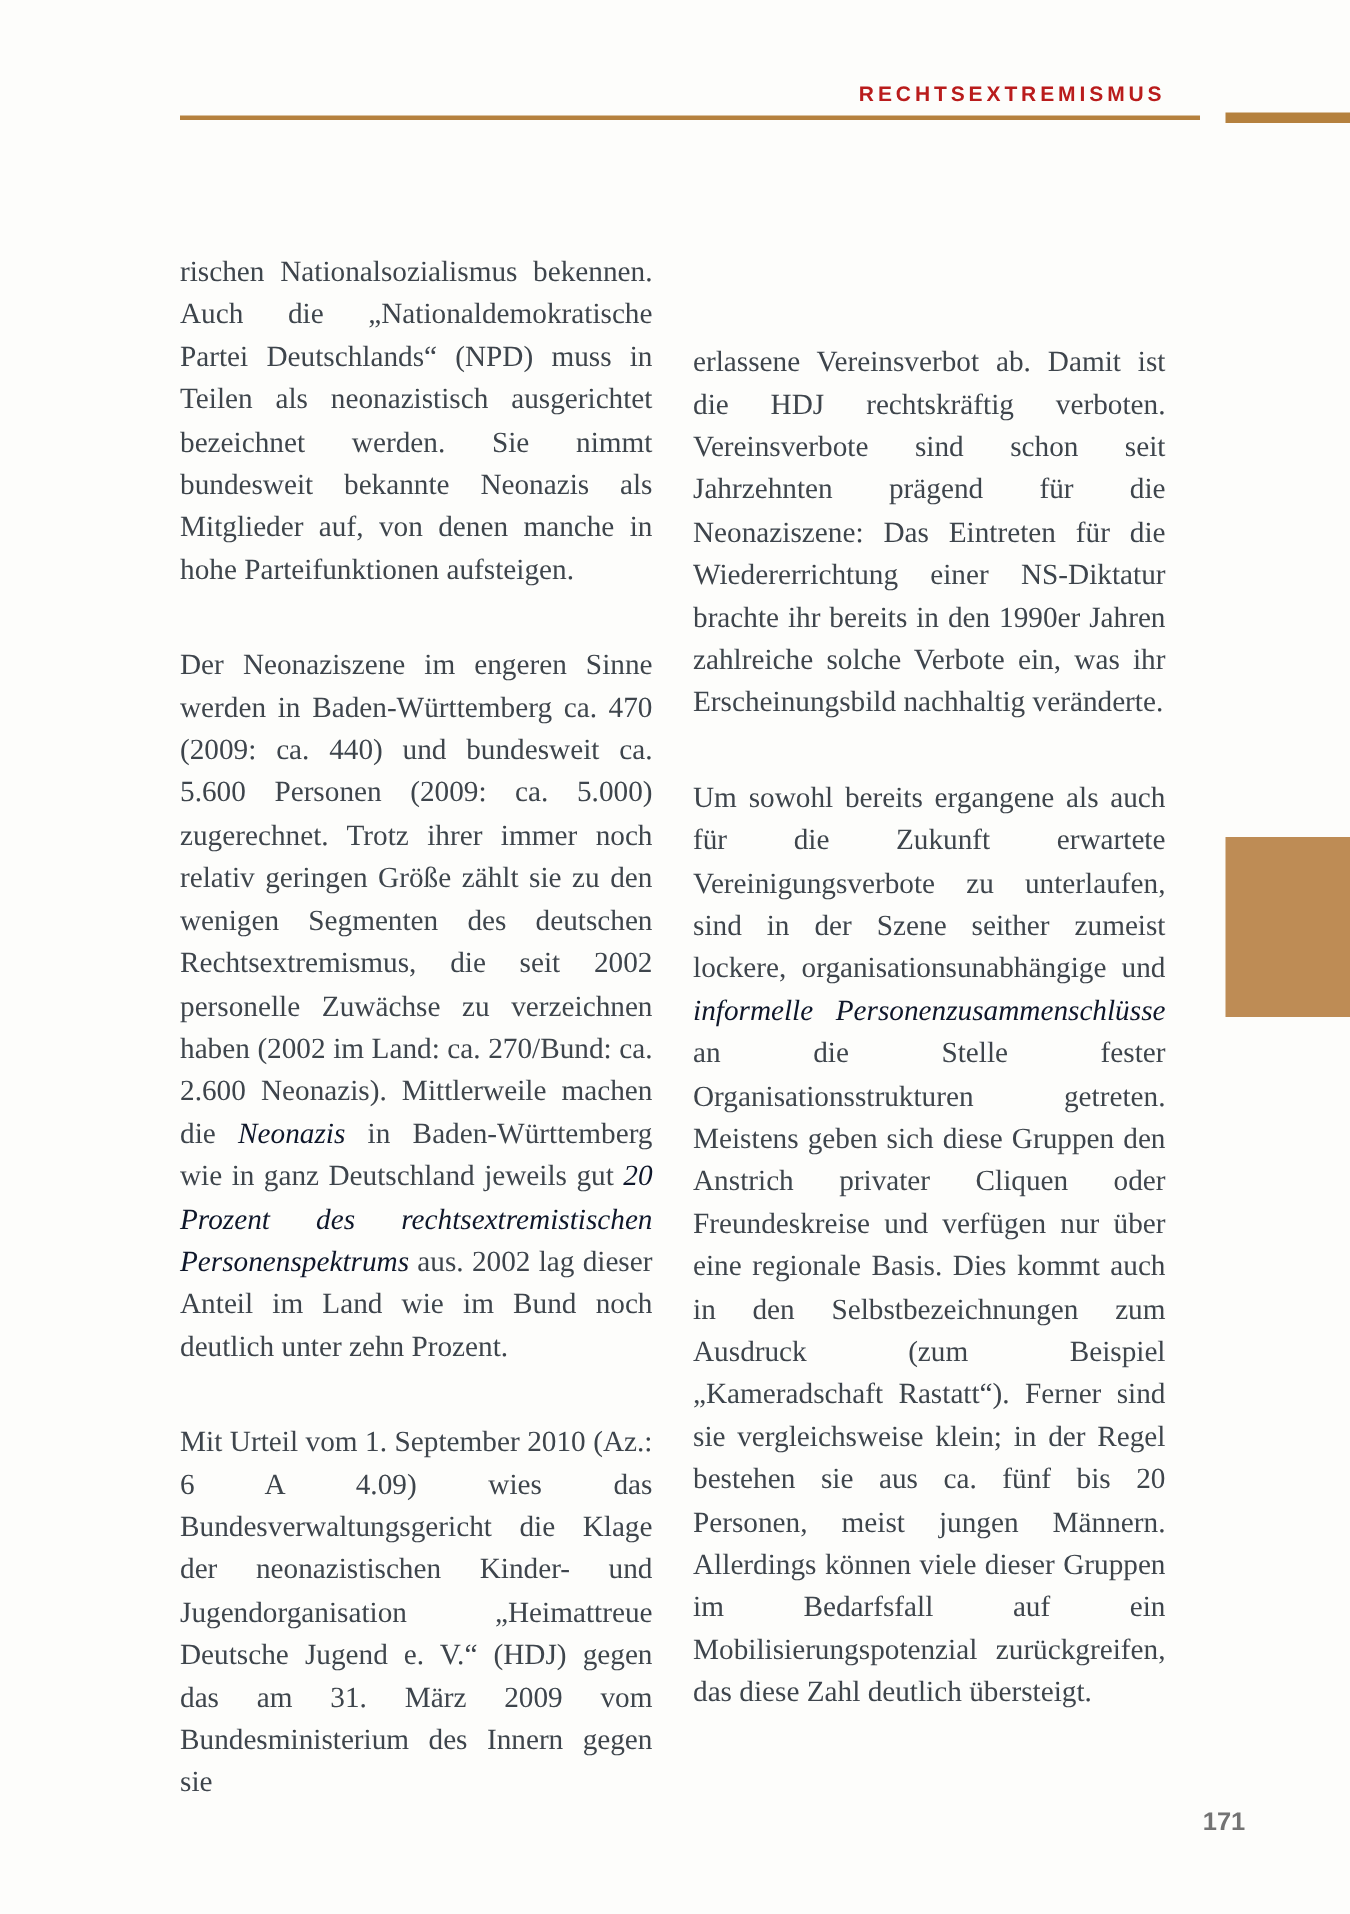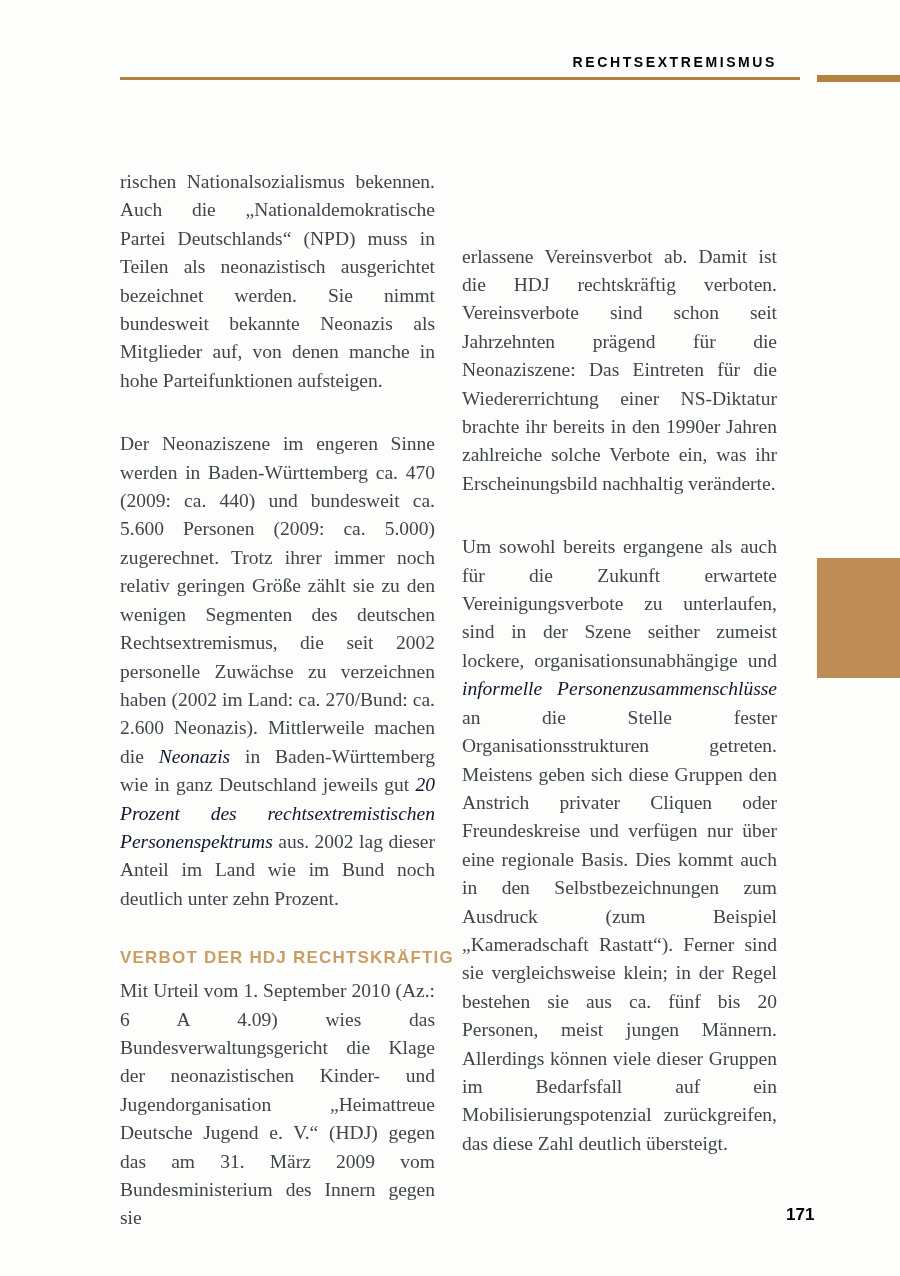--- a/index.html
+++ b/index.html
@@ -22,21 +22,21 @@
   .running-head {
     position: absolute;
     left: 120px;
     top: 54px;
     width: 657px;
     text-align: right;
     font-family: "Liberation Sans", sans-serif;
     font-weight: bold;
     font-size: 14px;
     letter-spacing: 2.6px;
-    color: #000000;
+    color: #b91c1c;
     white-space: nowrap;
   }
   .header-rule {
     position: absolute;
     left: 120px;
     top: 77px;
     width: 680px;
     height: 3px;
     background: #B5813E;
   }
@@ -90,45 +90,44 @@
   }
   .accent {
     color: #0f172a;
     font-style: italic;
   }
   .page-number {
     position: absolute;
     left: 786px;
     top: 1205px;
     width: 60px;
-    text-align: left;
+    text-align: center;
     font-family: "Liberation Sans", sans-serif;
     font-weight: bold;
     font-size: 17px;
-    color: #000000;
+    color: #737373;
   }
 </style>
 </head>
 <body>
 
 <div class="page">
 
   <div class="running-head">RECHTSEXTREMISMUS</div>
 
   <div class="header-rule"></div>
 
   <div class="header-tab"></div>
 
   <div class="edge-tab"></div>
 
   <main class="columns">
     <section class="col">
         <p class="para"><span class="plain">rischen Nationalsozialismus bekennen. Auch die „Nationaldemokratische Partei Deutschlands“ (NPD) muss in Teilen als neonazistisch ausgerichtet bezeichnet werden. Sie nimmt bundesweit bekannte Neonazis als Mitglieder auf, von denen manche in hohe Parteifunktionen aufsteigen.</span></p>
         <p class="para"><span class="plain">Der Neonaziszene im engeren Sinne werden in Baden-Württemberg ca. 470 (2009: ca. 440) und bundesweit ca. 5.600 Personen (2009: ca. 5.000) zugerechnet. Trotz ihrer immer noch relativ geringen Größe zählt sie zu den wenigen Segmenten des deutschen Rechtsextremismus, die seit 2002 personelle Zuwächse zu verzeichnen haben (2002 im Land: ca. 270/Bund: ca. 2.600 Neonazis). Mittlerweile machen die </span><span class="accent">Neonazis</span><span class="plain"> in Baden-Württemberg wie in ganz Deutschland jeweils gut </span><span class="accent">20 Prozent des rechtsextremistischen Personenspektrums</span><span class="plain"> aus. 2002 lag dieser Anteil im Land wie im Bund noch deutlich unter zehn Prozent.</span></p>
-        <h3 class="section-heading">VERBOT DER HDJ RECHTSKRÄFTIG</h3>
         <p class="para"><span class="plain">Mit Urteil vom 1. September 2010 (Az.: 6 A 4.09) wies das Bundesverwaltungsgericht die Klage der neonazistischen Kinder- und Jugendorganisation „Heimattreue Deutsche Jugend e. V.“ (HDJ) gegen das am 31. März 2009 vom Bundesministerium des Innern gegen sie</span></p>
       </section>
     <section class="col">
         <p class="para"><span class="plain">erlassene Vereinsverbot ab. Damit ist die HDJ rechtskräftig verboten. Vereinsverbote sind schon seit Jahrzehnten prägend für die Neonaziszene: Das Eintreten für die Wiedererrichtung einer NS-Diktatur brachte ihr bereits in den 1990er Jahren zahlreiche solche Verbote ein, was ihr Erscheinungsbild nachhaltig veränderte.</span></p>
         <p class="para"><span class="plain">Um sowohl bereits ergangene als auch für die Zukunft erwartete Vereinigungsverbote zu unterlaufen, sind in der Szene seither zumeist lockere, organisationsunabhängige und </span><span class="accent">informelle Personenzusammenschlüsse</span><span class="plain"> an die Stelle fester Organisationsstrukturen getreten. Meistens geben sich diese Gruppen den Anstrich privater Cliquen oder Freundeskreise und verfügen nur über eine regionale Basis. Dies kommt auch in den Selbstbezeichnungen zum Ausdruck (zum Beispiel „Kameradschaft Rastatt“). Ferner sind sie vergleichsweise klein; in der Regel bestehen sie aus ca. fünf bis 20 Personen, meist jungen Männern. Allerdings können viele dieser Gruppen im Bedarfsfall auf ein Mobilisierungspotenzial zurückgreifen, das diese Zahl deutlich übersteigt.</span></p>
       </section>
   </main>
 
   <div class="page-number">171</div>
 

